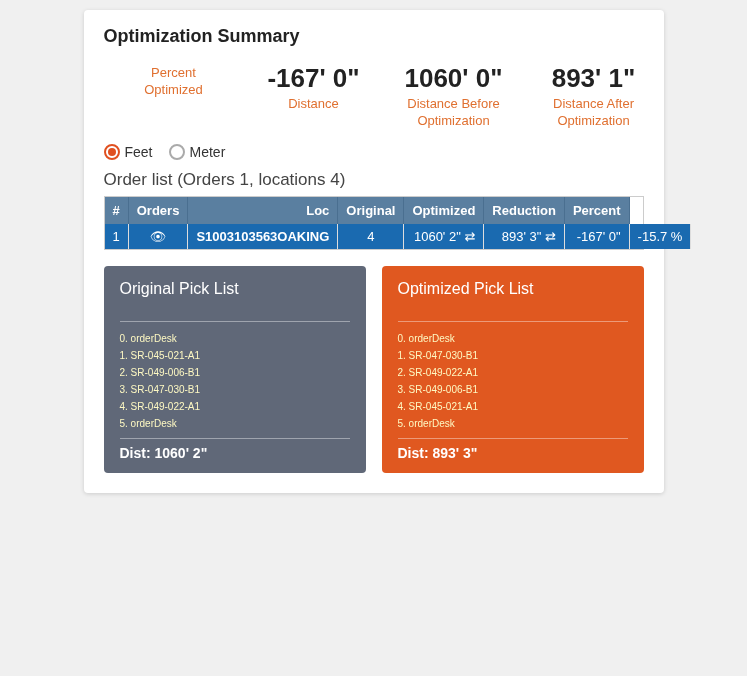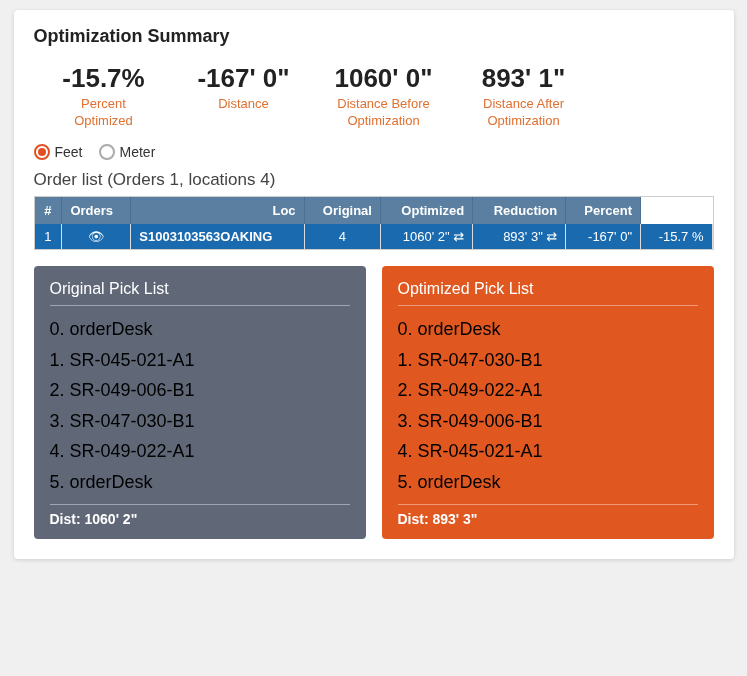--- a/index.html
+++ b/index.html
@@ -9,21 +9,21 @@
       display: flex;
       justify-content: center;
       align-items: flex-start;
       min-height: 676px;
       padding: 10px;
     }
     .card {
       background: #fff;
       border-radius: 4px;
       padding: 16px 20px 20px 20px;
-      width: 720px;
+      width: 580px;
       box-shadow: 0 1px 4px rgba(0,0,0,0.15);
     }
     .page-title {
       font-size: 18px;
       font-weight: bold;
       color: #222;
       margin-bottom: 16px;
     }
     .summary-metrics {
       display: flex;
@@ -148,48 +148,47 @@
       color: #fff;
     }
     .pick-list-box.optimized {
       background: #e05820;
       color: #fff;
     }
     .pick-list-title {
       font-size: 16px;
       font-weight: normal;
       color: #fff;
-      padding-bottom: 7px;
+      padding-bottom: 23px;
       border-bottom: 1px solid rgba(255,255,255,0.4);
       margin-bottom: 8px;
     }
     .pick-list-items {
       list-style: none;
-      font-size: 18px;
-      color: #000000;
+      font-size: 10px;
+      color: #fef9c3;
       line-height: 1.7;
     }
     .pick-list-dist {
       font-size: 14px;
       font-weight: bold;
       color: #fff;
       margin-top: 6px;
       padding-top: 6px;
       border-top: 1px solid rgba(255,255,255,0.4);
     }
   </style>
 </head>
 <body>
 
 <div class="card">
   <div class="page-title">Optimization Summary</div>
 
   <div class="summary-metrics">
   <div class="metric-block">
-        <div class="metric-value">-15.7%</div>
         <div class="metric-label" style="white-space: pre-line;">Percent
 Optimized</div>
       </div>
       <div class="metric-block">
         <div class="metric-value">-167' 0"</div>
         <div class="metric-label" style="white-space: pre-line;">Distance</div>
       </div>
       <div class="metric-block">
         <div class="metric-value">1060' 0"</div>
         <div class="metric-label" style="white-space: pre-line;">Distance Before

